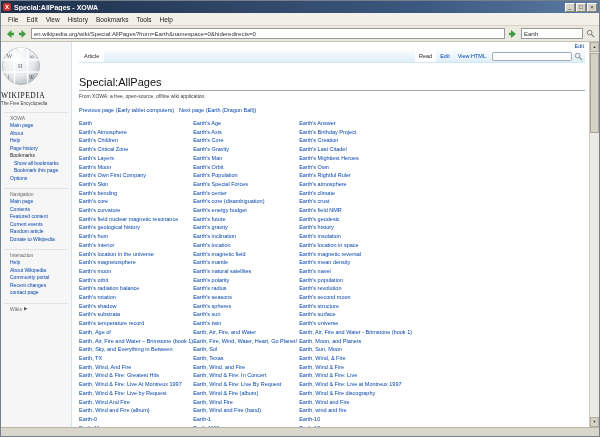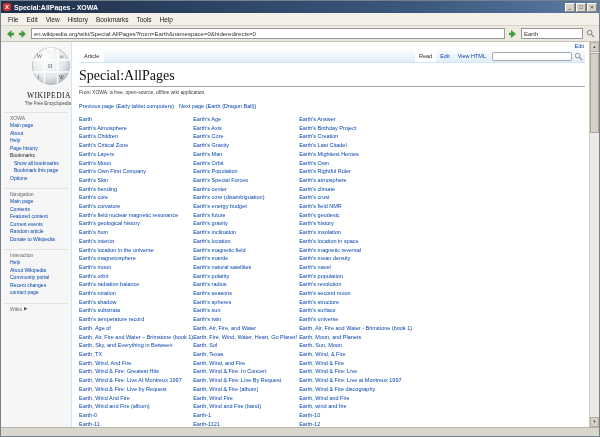--- a/index.html
+++ b/index.html
@@ -20,21 +20,21 @@
   .toolbar { height:16px; background:#eceae0; border-bottom:1px solid #c6c2b6; display:flex; align-items:center; padding:0 4px; gap:3px; flex:0 0 auto; }
   .nav-arrow { width:10px; height:10px; flex:0 0 auto; }
   .url-input { flex:1; height:11px; border:1px solid #999; background:#fff; font-size:6px; color:#333; padding:0 2px; font-family:"Liberation Sans",sans-serif; }
   .tb-search { width:62px; height:11px; border:1px solid #999; background:#fff; font-size:6px; color:#333; padding:0 2px; font-family:"Liberation Sans",sans-serif; }
   .mag { width:9px; height:9px; flex:0 0 auto; }
 
   
   .main { flex:1; display:flex; background:#fff; overflow:hidden; }
 
   .sidebar { width:70px; flex:0 0 auto; background:#f6f6f6; padding-top:4px; overflow:hidden; }
-  .logo { text-align:right; }
+  .logo { text-align:left; }
   .wordmark { font-family:"Liberation Serif", serif; font-size:7.5px; letter-spacing:0.5px; color:#111; margin-top:1px; }
   .tagline { font-size:4.5px; color:#444; margin-top:1px; }
   .portal { margin-top:6px; }
   .portal-h { font-size:5px; color:#6a6a6a; padding:2px 0 1px 6px; border-top:1px solid #e2e2e2; margin:0 3px; }
   .s-item { font-size:5px; line-height:7.5px; color:#0645ad; padding-left:9px; white-space:nowrap; }
   .s-item.indent { padding-left:13px; }
   .s-item.plain { color:#252525; }
   .wikis-row { display:flex; align-items:center; gap:2px; font-size:5px; color:#6a6a6a; padding:2px 0 1px 6px; border-top:1px solid #e2e2e2; margin:6px 3px 0 3px; }
   .tri { font-size:4.5px; color:#555; }
 
@@ -43,21 +43,21 @@
 
   .tabrow { margin-top:8px; height:13px; display:flex; align-items:stretch; }
   .tab-article { background:#fff; font-size:5.5px; color:#252525; display:flex; align-items:center; padding:0 5px; border-bottom:1px solid #cfe6f4; }
   .tabstrip { flex:1; background:linear-gradient(#fbfdfe,#dfeef8); border-bottom:1px solid #cfe6f4; }
   .tabs-right { display:flex; align-items:stretch; background:linear-gradient(#fbfdfe,#dfeef8); border-bottom:1px solid #cfe6f4; }
   .tab { font-size:5.5px; color:#0645ad; display:flex; align-items:center; padding:0 4px; white-space:nowrap; }
   .tab.selected { background:#fff; color:#252525; }
   .page-search-wrap { display:flex; align-items:center; gap:2px; background:linear-gradient(#fbfdfe,#dfeef8); border-bottom:1px solid #cfe6f4; padding:0 2px; }
   .page-search { width:80px; height:9px; border:1px solid #a2a9b1; border-radius:2px; background:#fff; font-size:5.5px; padding:0 2px; font-family:"Liberation Sans",sans-serif; }
 
-  .page-title { font-size:14px; font-weight:400; color:#111; margin-top:5px;font-family:Liberation Serif, serif; }
+  .page-title { font-size:11px; font-weight:400; color:#111; margin-top:13px; }
   .title-rule { border:0; border-top:1px solid #a2a9b1; margin:2px 0 2px 0; }
   .site-sub { font-size:5px; color:#3a3a3a; margin-top:1px; }
   .pagelinks { margin-top:8px; font-size:5.5px; }
   .pagelinks span { color:#0645ad; margin-right:5px; }
 
   .columns { display:flex; margin-top:6px; }
   .col { flex:0 0 106px; }
   .col:last-child { flex:1; }
   .pl { font-size:5.5px; line-height:8.7px; color:#0645ad; white-space:nowrap; overflow:hidden; }
 

